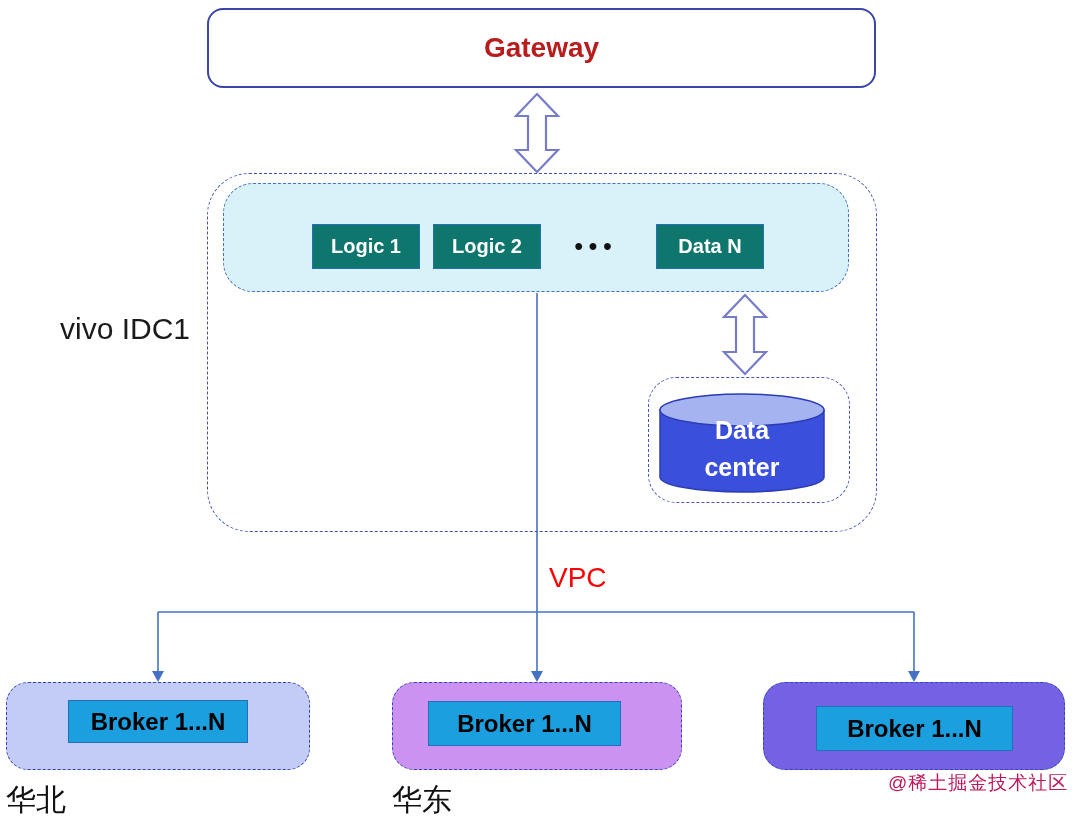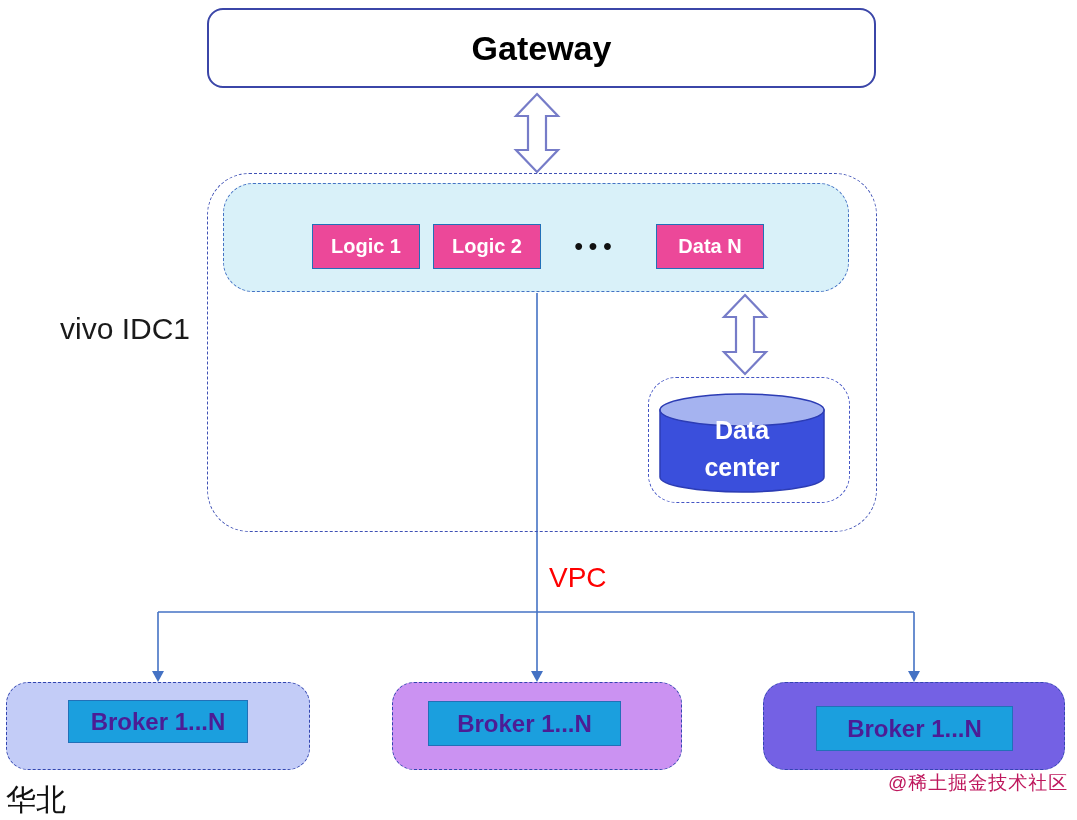--- a/index.html
+++ b/index.html
@@ -12,37 +12,37 @@
   }
   .overlay{position:absolute;left:0;top:0;width:1077px;height:820px;z-index:1;pointer-events:none;}
   .abs{position:absolute;box-sizing:border-box;}
 
   
   .gateway-box{
     left:207px;top:8px;width:669px;height:80px;
     border:2px solid #3B46A8;border-radius:16px;background:#ffffff;
     display:flex;align-items:center;justify-content:center;z-index:2;
   }
-  .gateway-box span{color:#000000;font-weight:bold;font-size:34px;}
+  .gateway-box span{color:#b91c1c;font-weight:bold;font-size:28px;}
 
   
   .idc-outer{
     left:207px;top:173px;width:670px;height:359px;
     border:1.5px dashed #3F51B5;border-radius:42px;z-index:2;
   }
   .idc-label{left:60px;top:296px;font-size:30px;color:#1a1a1a;z-index:3;margin-top:16px;}
 
   
   .logic-strip{
     left:223px;top:183px;width:626px;height:109px;
     background:#D9F1F9;border:1.5px dashed #4472C4;border-radius:30px;z-index:2;
   }
   .logic-node{
     top:224px;width:108px;height:45px;
-    background:#ec4899;border:1.5px solid #2270B8;
+    background:#0f766e;border:1.5px solid #2270B8;
     color:#ffffff;font-weight:bold;font-size:20px;
     display:flex;align-items:center;justify-content:center;z-index:3;
   }
   .logic-1{left:312px;} .logic-2{left:433px;} .logic-n{left:656px;}
   .dots{
     left:566px;top:232px;width:60px;text-align:center;
     color:#111111;font-weight:bold;font-size:24px;letter-spacing:6px;z-index:3;
   }
 
   
@@ -57,21 +57,21 @@
 
   
   .vpc-label{left:549px;top:562px;color:#FE0000;font-size:28px;z-index:3;}
 
   
   .broker-box{border:1.6px dashed #3346B0;border-radius:22px;top:682px;height:88px;z-index:2;}
   .broker-a{left:6px;width:304px;background:#C3CCF7;}
   .broker-b{left:392px;width:290px;background:#CB92F2;}
   .broker-c{left:763px;width:302px;background:#7461E4;}
   .broker-node{
-    background:#1B9FDE;border:1.5px solid #2270B8;color:#4c1d95;
+    background:#1B9FDE;border:1.5px solid #2270B8;color:#000000;
     font-weight:bold;font-size:24px;
     display:flex;align-items:center;justify-content:center;z-index:3;
   }
   .broker-node-a{left:68px;top:700px;width:180px;height:43px;}
   .broker-node-b{left:428px;top:701px;width:193px;height:45px;}
   .broker-node-c{left:816px;top:706px;width:197px;height:45px;}
 
   .region-label{top:780px;text-align:left;font-size:30px;color:#111111;z-index:4;}
   .region-a{left:6px;width:304px;}
   .region-b{left:392px;width:290px;}
@@ -128,20 +128,21 @@
   </div>
 
   <div class="abs vpc-label">VPC</div>
 
   <div class="abs broker-box broker-a"></div>
   <div class="abs broker-node broker-node-a">Broker 1...N</div>
   <div class="abs region-label region-a">华北</div>
 
   <div class="abs broker-box broker-b"></div>
   <div class="abs broker-node broker-node-b">Broker 1...N</div>
+  <div class="abs region-label region-b">华东</div>
 
   <div class="abs broker-box broker-c"></div>
   <div class="abs broker-node broker-node-c">Broker 1...N</div>
   <div class="abs region-label region-c">华南</div>
 
   <div class="abs watermark">@稀土掘金技术社区</div>
 
 </div>
 
 </body></html>

